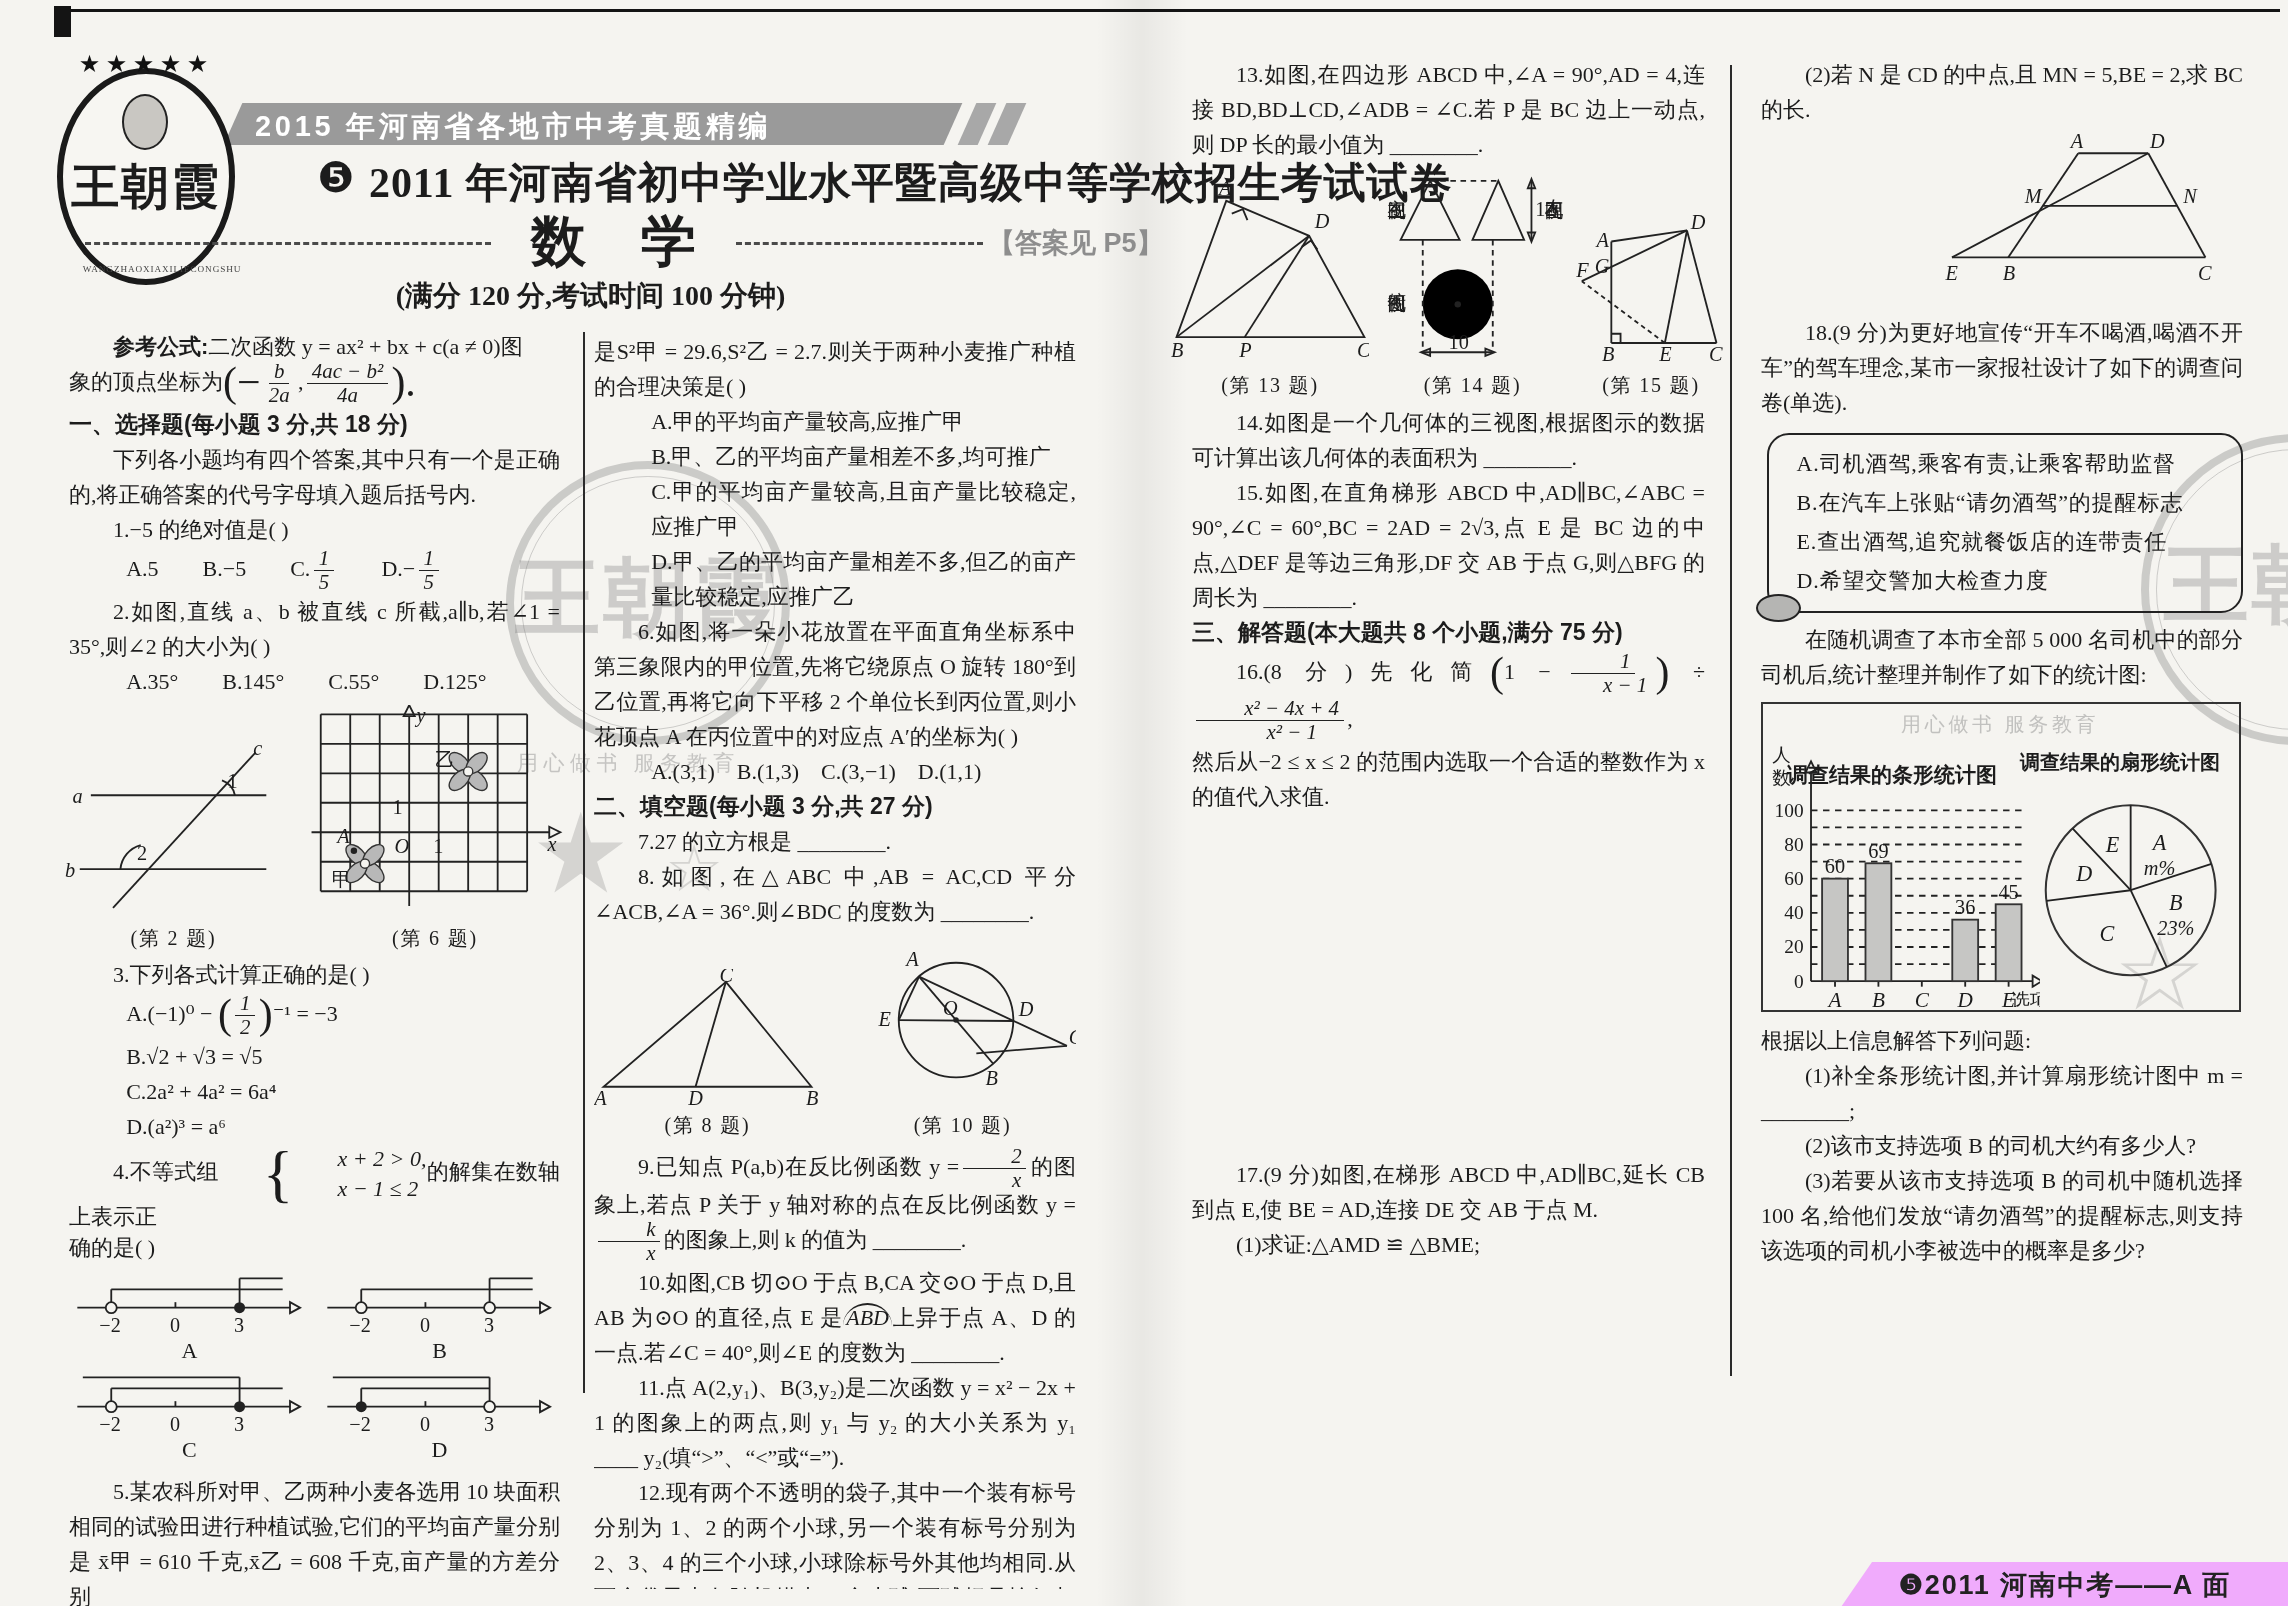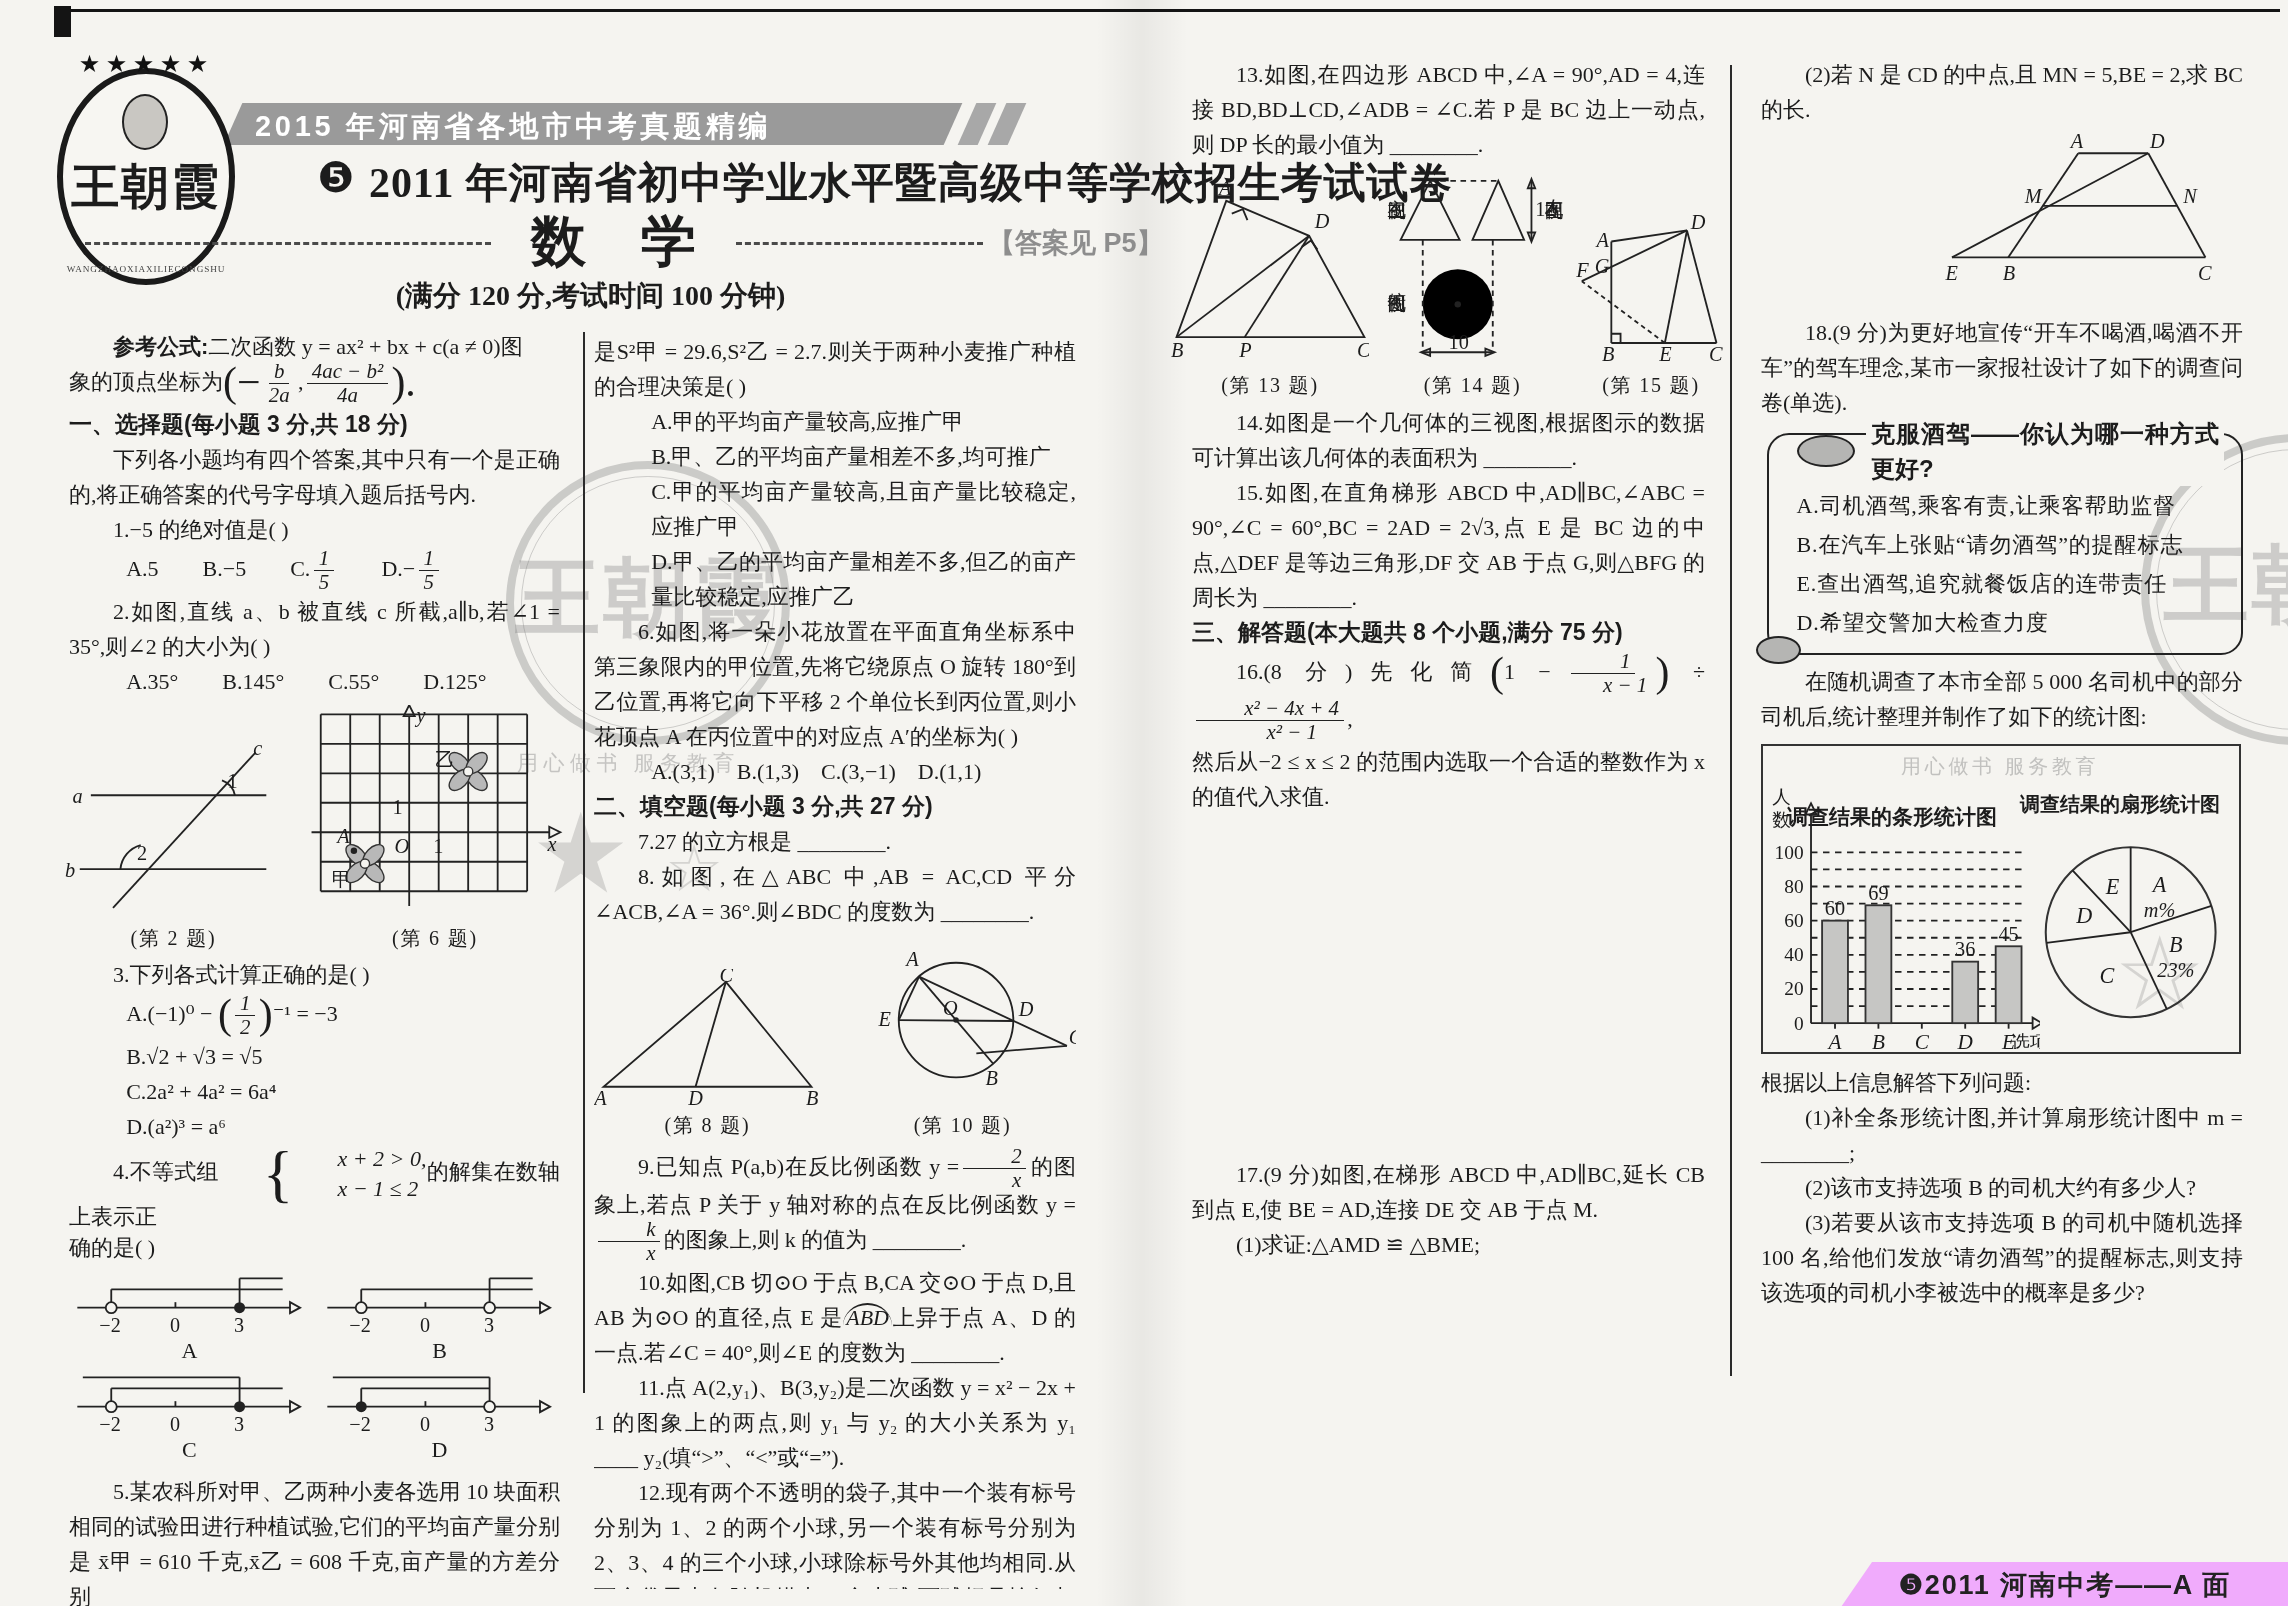--- a/index.html
+++ b/index.html
@@ -14,21 +14,21 @@
       font-weight:bold;font-size:29px;color:#fff;letter-spacing:3.7px;}
   .slash{top:103px;width:20px;height:42px;background:#a8a8a8;transform:skewX(-24deg);}
   
   #logo{left:57px;top:68px;width:166px;height:205px;border:6.5px solid #1a1a1a;border-radius:50%;
         background:#f7f6f2;text-align:center;}
   #logo-stars{position:absolute;top:-24px;left:9.2px;width:148px;font-size:24px;color:#111;letter-spacing:5.5px;}
   #logo-photo{position:absolute;top:20px;left:59px;width:42px;height:52px;border:2.8px solid #222;
         border-radius:50%;background:#c9c7c2;}
   #logo-name{position:absolute;top:81px;left:0;width:100%;font-size:48px;font-weight:bold;
         font-family:"Liberation Serif",serif;letter-spacing:1.8px;}
-  #logo-ring{position:absolute;bottom:5.5px;left:0;width:100%;font-size:9.2px;color:#444;letter-spacing:0.9px;}
+  #logo-ring{position:absolute;bottom:5.5px;left:16px;width:100%;font-size:9.2px;color:#444;letter-spacing:0.9px;}
   #badge{left:317px;top:157px;font-size:42px;line-height:1;}
   #main-title{left:369px;top:155px;width:1108px;font-size:42px;font-weight:bold;letter-spacing:0.9px;}
   #dash-left{left:85px;top:242px;width:406px;border-top:3.7px dashed #4a4a4a;}
   #dash-right{left:736px;top:242px;width:247px;border-top:3.7px dashed #4a4a4a;}
   #subject{left:498px;top:205px;width:231px;text-align:center;font-size:55px;font-weight:bold;}
   #answer-ref{left:988px;top:225px;font-family:"Liberation Sans",sans-serif;font-weight:bold;
       font-size:27px;color:#8d8d8d;}
   #exam-meta{left:240px;top:277px;width:701px;text-align:center;font-size:28px;font-weight:bold;}
   
   .col{position:absolute;font-size:22px;line-height:35px;text-align:justify;}
@@ -492,24 +492,20 @@
           <text class="lbl" x="8" y="160">E</text>
           <text class="lbl" x="70" y="160">B</text>
           <text class="lbl" x="282" y="160">C</text>
         </svg>
       </div>
     </div>
 
     <p class="q" style="margin-top:29.5px">18.(9 分)为更好地宣传“开车不喝酒,喝酒不开车”的驾车理念,某市一家报社设计了如下的调查问卷(单选).</p>
 
     <div id="survey">
-      <div id="survey-title-row">
-        <div id="survey-curl"></div>
-        <div id="survey-title">克服酒驾——你认为哪一种方式更好?</div>
-      </div>
       <div>
           <p class="sv-opt">A.司机酒驾,乘客有责,让乘客帮助监督</p>
           <p class="sv-opt">B.在汽车上张贴“请勿酒驾”的提醒标志</p>
           <p class="sv-opt">E.查出酒驾,追究就餐饭店的连带责任</p>
           <p class="sv-opt">D.希望交警加大检查力度</p>
         </div>
       <div id="survey-curl2"></div>
     </div>
 
     <p class="q">在随机调查了本市全部 5 000 名司机中的部分司机后,统计整理并制作了如下的统计图:</p>

